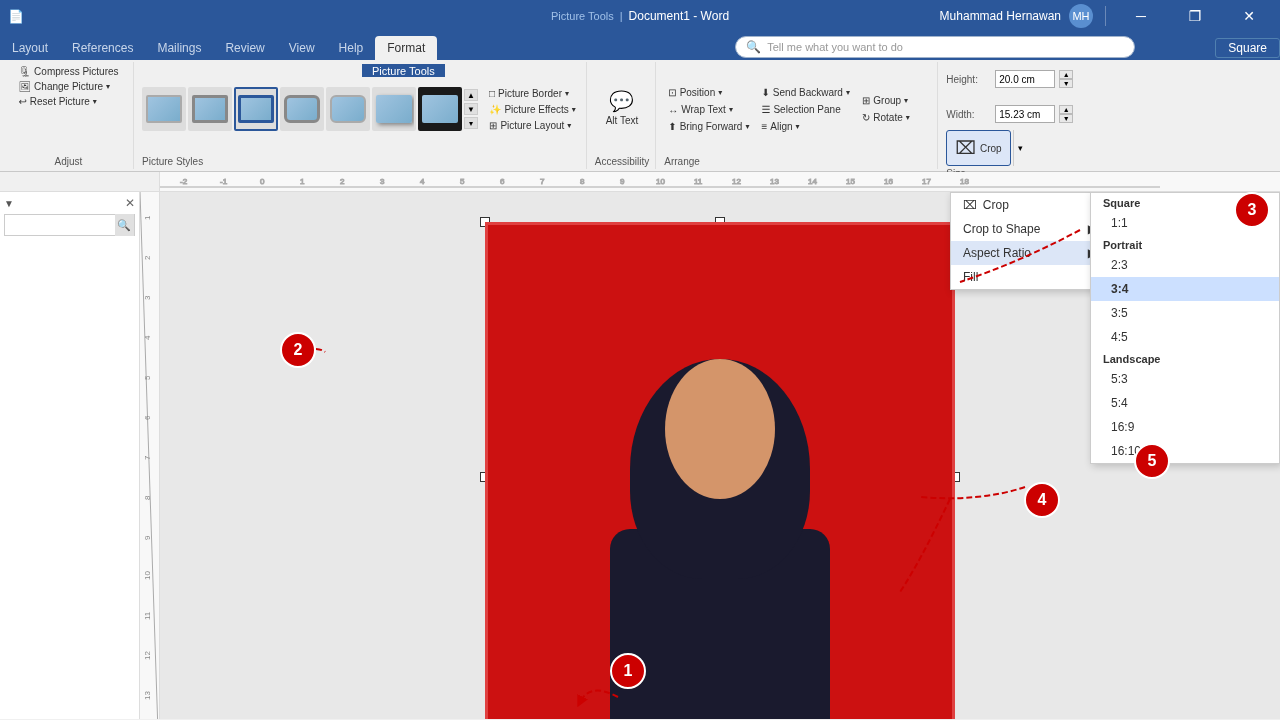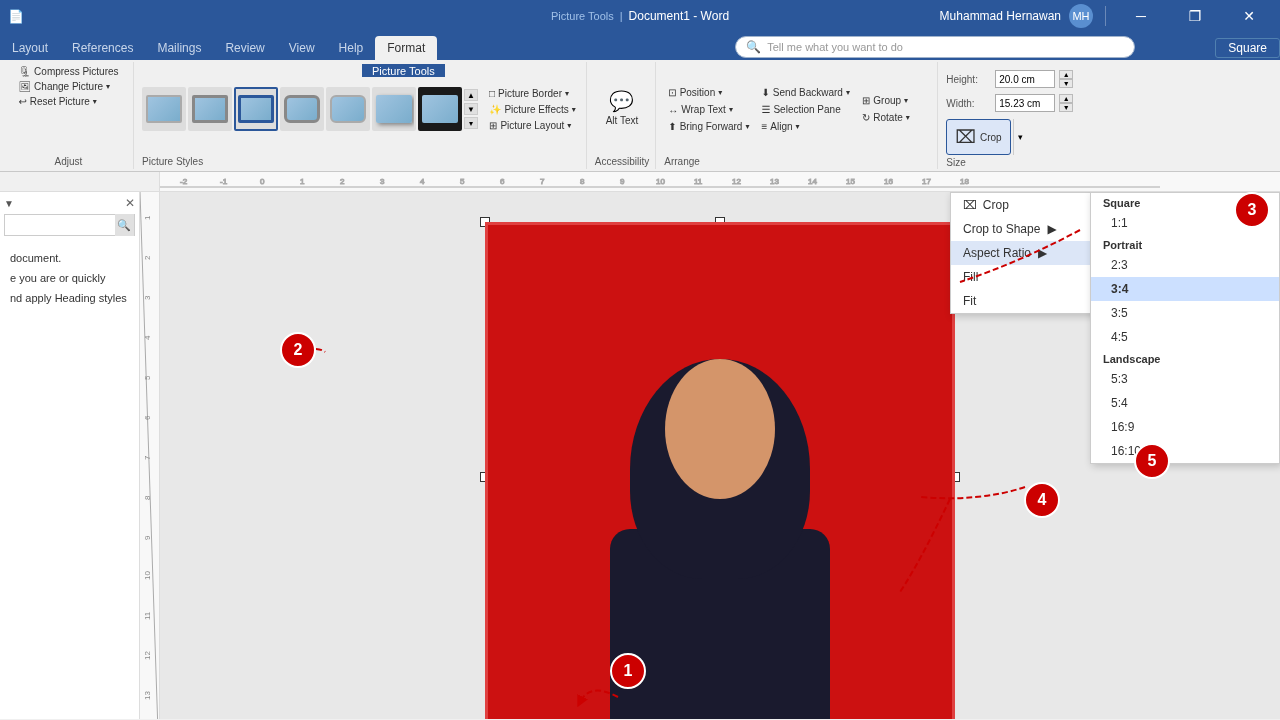--- a/index.html
+++ b/index.html
@@ -394,21 +394,21 @@
       font-size: 12px;
     }
     .dropdown-item {
       padding: 5px 12px;
       cursor: pointer;
       display: flex;
       align-items: center;
       gap: 6px;
       color: #333;
     }
-    .dropdown-item.has-arrow { justify-content: flex-start; gap: 7px; }
+    .dropdown-item.has-arrow { justify-content: space-between; gap: 7px; }
     .dropdown-item.highlighted { background: #dce6f7; }
 
     
     .submenu {
       position: absolute;
       top: 140px;
       right: -200px;
       background: white;
       border: 1px solid #ccc;
       box-shadow: 2px 2px 8px rgba(0,0,0,0.2);
@@ -643,21 +643,21 @@
           <span>↻</span>
           <span>Rotate</span>
           <span style="font-size:8px;">▾</span>
         </div>
       </div>
     </div>
     <div class="ribbon-group-label" style="align-self:flex-start;margin-top:auto;">Arrange</div>
   </div>
 
   <div class="size-group">
-    <div style="display:flex;flex-direction:column;gap:3px;margin-bottom:4px;margin-top:6px;">
+    <div style="display:flex;flex-direction:column;gap:14px;margin-bottom:4px;margin-top:6px;">
       <div class="size-input-row">
         <span class="size-label">Height:</span>
         <input class="size-input" type="text" value="20.0 cm" style="">
         <div class="size-spinner">
           <div class="size-spin-btn">▲</div>
           <div class="size-spin-btn">▼</div>
         </div>
       </div>
       <div class="size-input-row">
         <span class="size-label">Width:</span>
@@ -718,25 +718,20 @@
 
   <div class="sidebar">
     <div class="sidebar-header">
       <div style="font-size:10px;color:#555;">▼</div>
       <div style="cursor:pointer;font-size:12px;color:#666;">✕</div>
     </div>
     <div class="sidebar-search">
       <input type="text" style="border: none; outline: none; font-size: 11px; width: 100%; padding: 0px 3px;" placeholder="">
       <div class="sidebar-search-btn">🔍</div>
     </div>
-    <div style="margin-top:8px;padding:4px;">
-      <div class="sidebar-text">document.</div>
-      <div class="sidebar-text">e you are or quickly</div>
-      <div class="sidebar-text">nd apply Heading styles</div>
-    </div>
   </div>
 
   <div style="width:20px;background:#f8f8f8;border-right:1px solid #ddd;overflow:hidden;">
     <svg width="20" height="600" xmlns="http://www.w3.org/2000/svg">
       <rect width="20" height="600" fill="#f8f8f8"></rect>
       <g stroke="#aaa" stroke-width="1">
         <line x1="0" y1="0" x2="20" y2="600"></line>
       </g>
       <g fill="#888" font-size="8">
         <text x="2" y="20" transform="rotate(-90 10 20)">1</text>
@@ -810,23 +805,20 @@
         <span>Crop to Shape</span>
         <span>▶</span>
       </div>
       <div class="dropdown-item has-arrow highlighted">
         <span>Aspect Ratio</span>
         <span>▶</span>
       </div>
       <div class="dropdown-item">
         <span>Fill</span>
       </div>
-      <div class="dropdown-item">
-        <span>Fit</span>
-      </div>
     </div>
 
     <div class="submenu" style="top: 0px; right: 0px; position: absolute; width: 190px; left: auto;">
       <div class="submenu-section-label">Square</div>
       <div class="submenu-item">1:1</div>
       <div class="submenu-section-label">Portrait</div>
       <div class="submenu-item">2:3</div>
       <div class="submenu-item highlighted">3:4</div>
       <div class="submenu-item">3:5</div>
       <div class="submenu-item">4:5</div>

